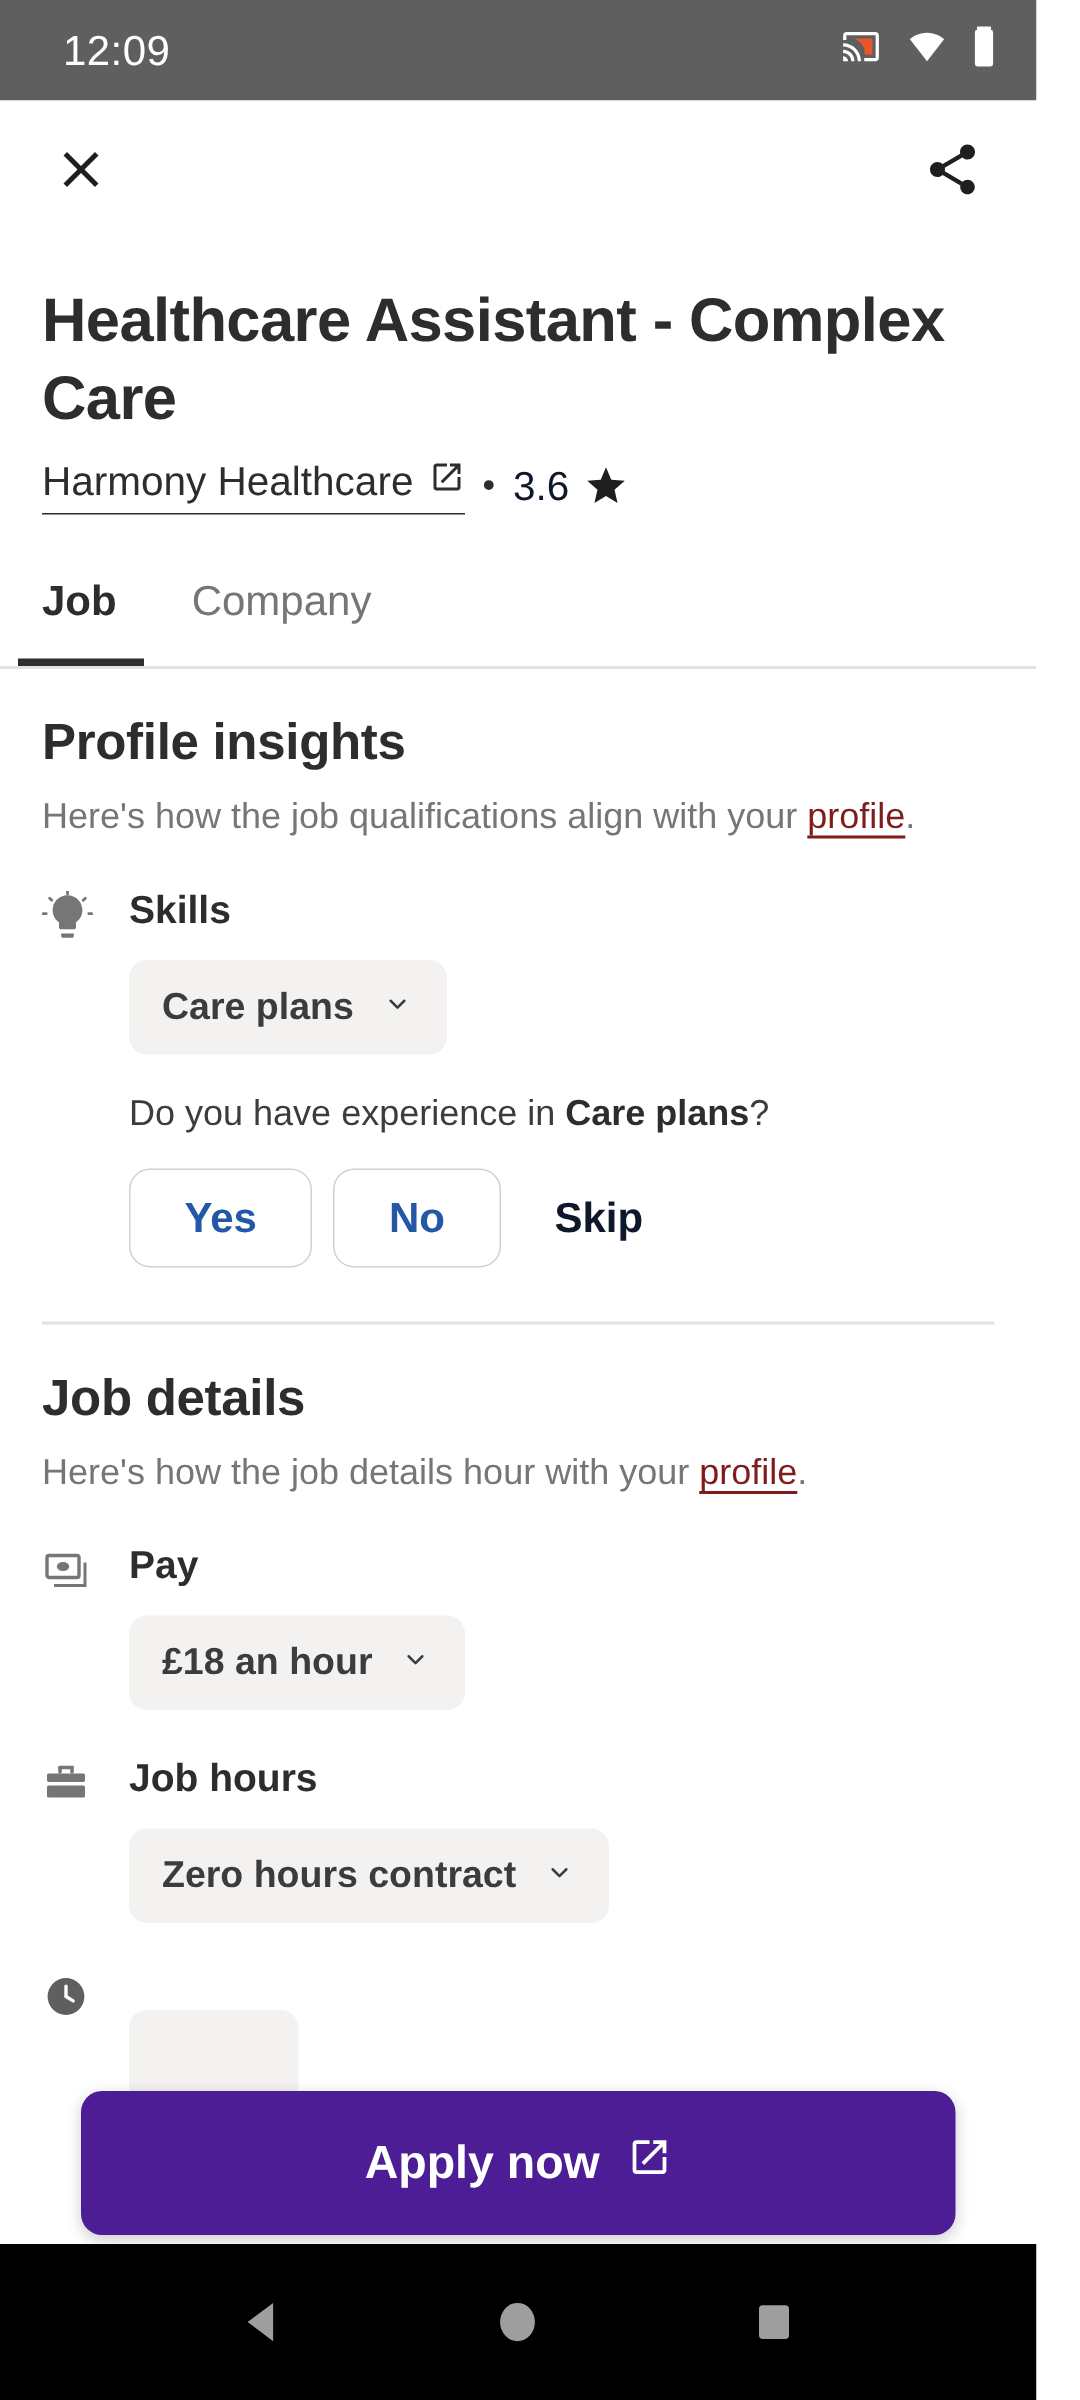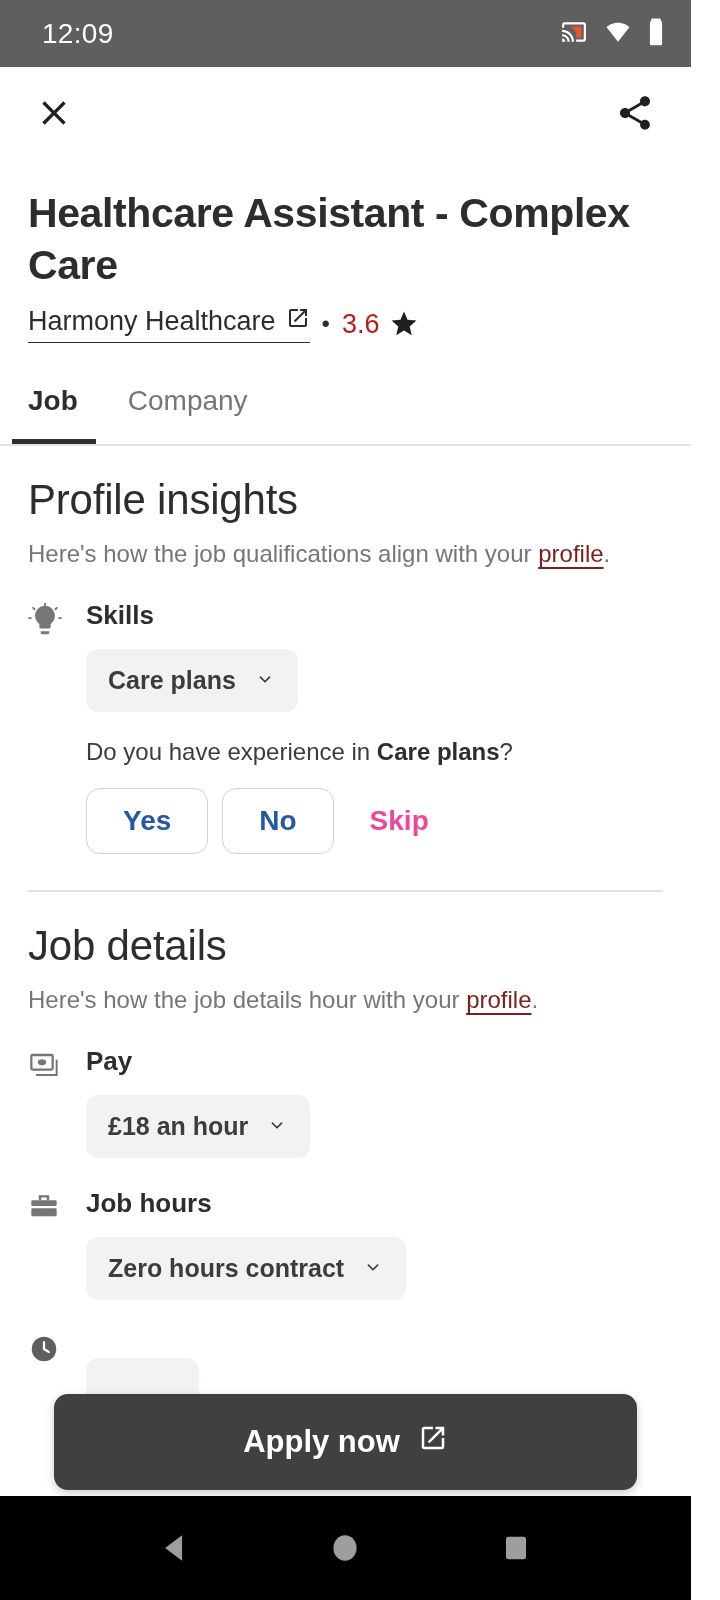--- a/index.html
+++ b/index.html
@@ -87,21 +87,21 @@
     align-items: center;
     border-bottom: 1.5px solid #2d2d2d;
     padding-bottom: 5px;
     gap: 10px;
   }
   .dot-sep {
     margin: 0 12px;
     color: #2d2d2d;
     font-size: 24px;
   }
-  .rating-val { font-size: 27px; color: #b91c1c; text-align: center; }
+  .rating-val { font-size: 27px; color: #0f172a; text-align: center; }
   .star-icon { margin-left: 9px; display: inline-flex; }
   .job-location {
     margin-top: 9px;
     font-size: 27px;
     color: #2d2d2d;
   }
 
   
   .tabs {
     margin-top: 42px;
@@ -128,22 +128,22 @@
   .tabs-underline {
     position: absolute;
     left: 0; right: 0; bottom: 0;
     height: 1.5px;
     background: #e4e2e0;
   }
 
   
   .section { padding: 30px 28px 0 28px; }
   .section-title {
-    font-size: 42px;
-    font-weight: 400;
+    font-size: 34px;
+    font-weight: 700;
     color: #2d2d2d;
     letter-spacing: -0.2px;
   }
   .section-sub {
     margin-top: 14px;
     font-size: 24px;
     color: #767676;
     line-height: 1.35;
   }
   .inline-link {
@@ -202,21 +202,21 @@
     border-radius: 14px;
     background: #ffffff;
     color: #2557a7;
     font-size: 28px;
     font-weight: 700;
     text-align: center;
     font-family: "Liberation Sans", sans-serif;
   }
   .btn-text {
     padding: 16px 22px;
-    color: #ec4899;
+    color: #0f172a;
     font-size: 28px;
     font-weight: 700;
     background: transparent;
     border: none;
     font-family: "Liberation Sans", sans-serif;
   }
 
   .divider {
     margin-top: 36px;
     height: 1.5px;
@@ -226,21 +226,21 @@
   
   .apply-wrap {
     position: absolute;
     left: 0; right: 0;
     bottom: 110px;
     padding: 0 54px;
   }
   .apply-btn {
     width: 100%;
     height: 96px;
-    background: #404040;
+    background: #4c1d95;
     border: none;
     border-radius: 14px;
     color: #ffffff;
     font-size: 31px;
     font-weight: 700;
     display: flex;
     align-items: center;
     justify-content: center;
     gap: 18px;
     box-shadow: 0 3px 10px rgba(0,0,0,0.20);

